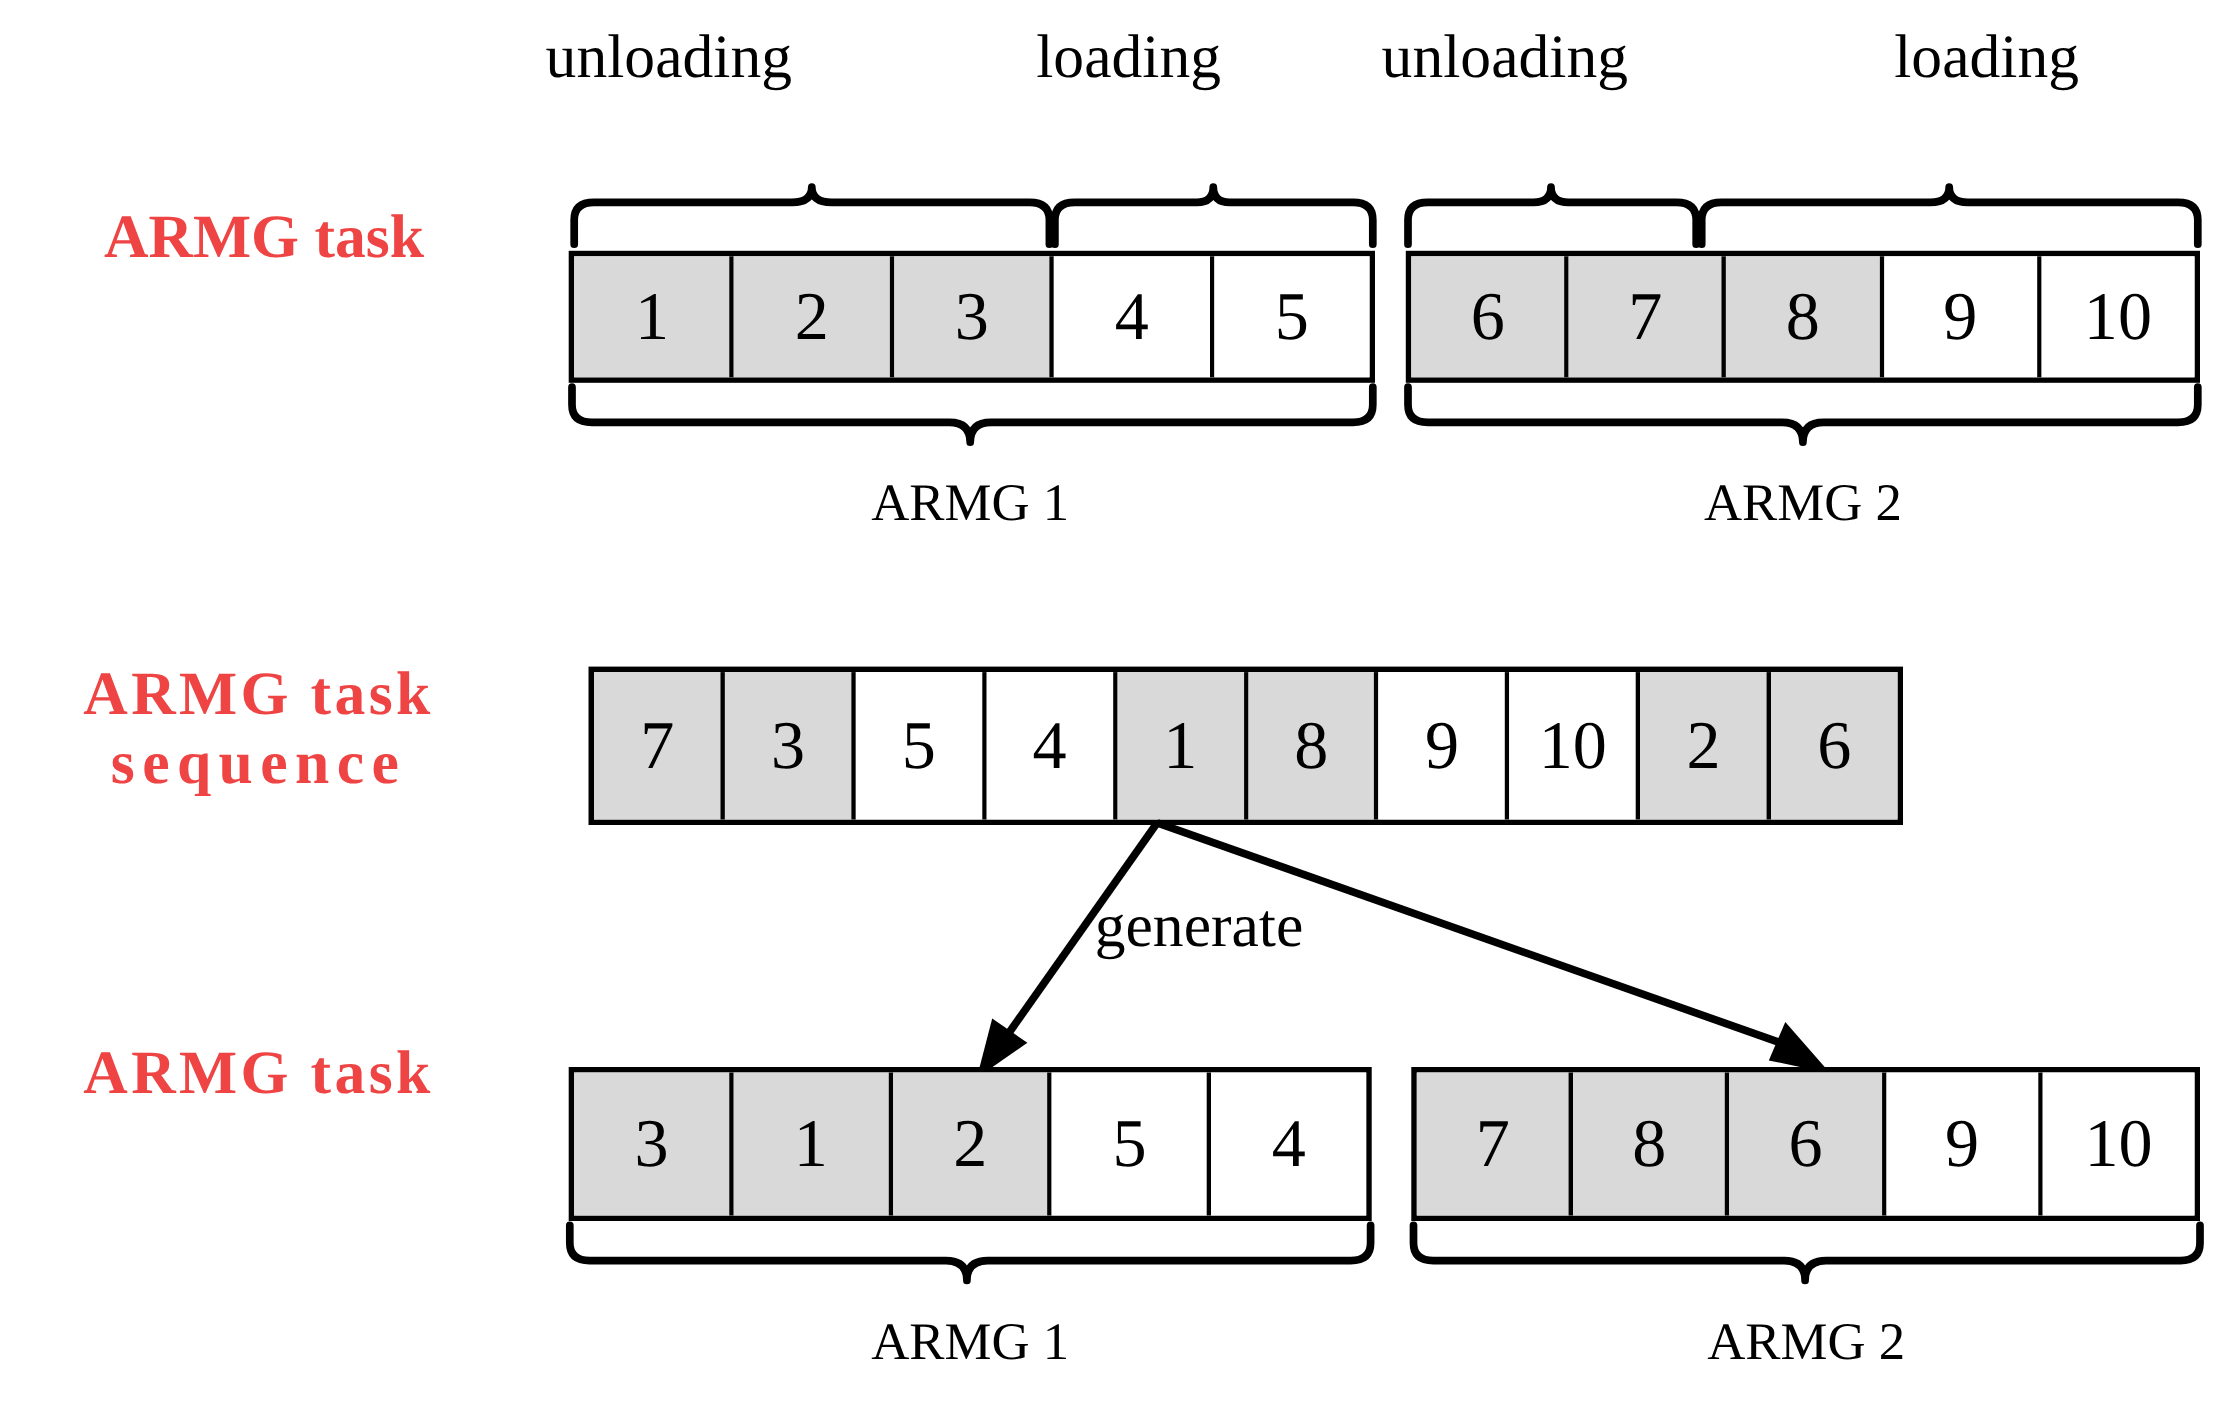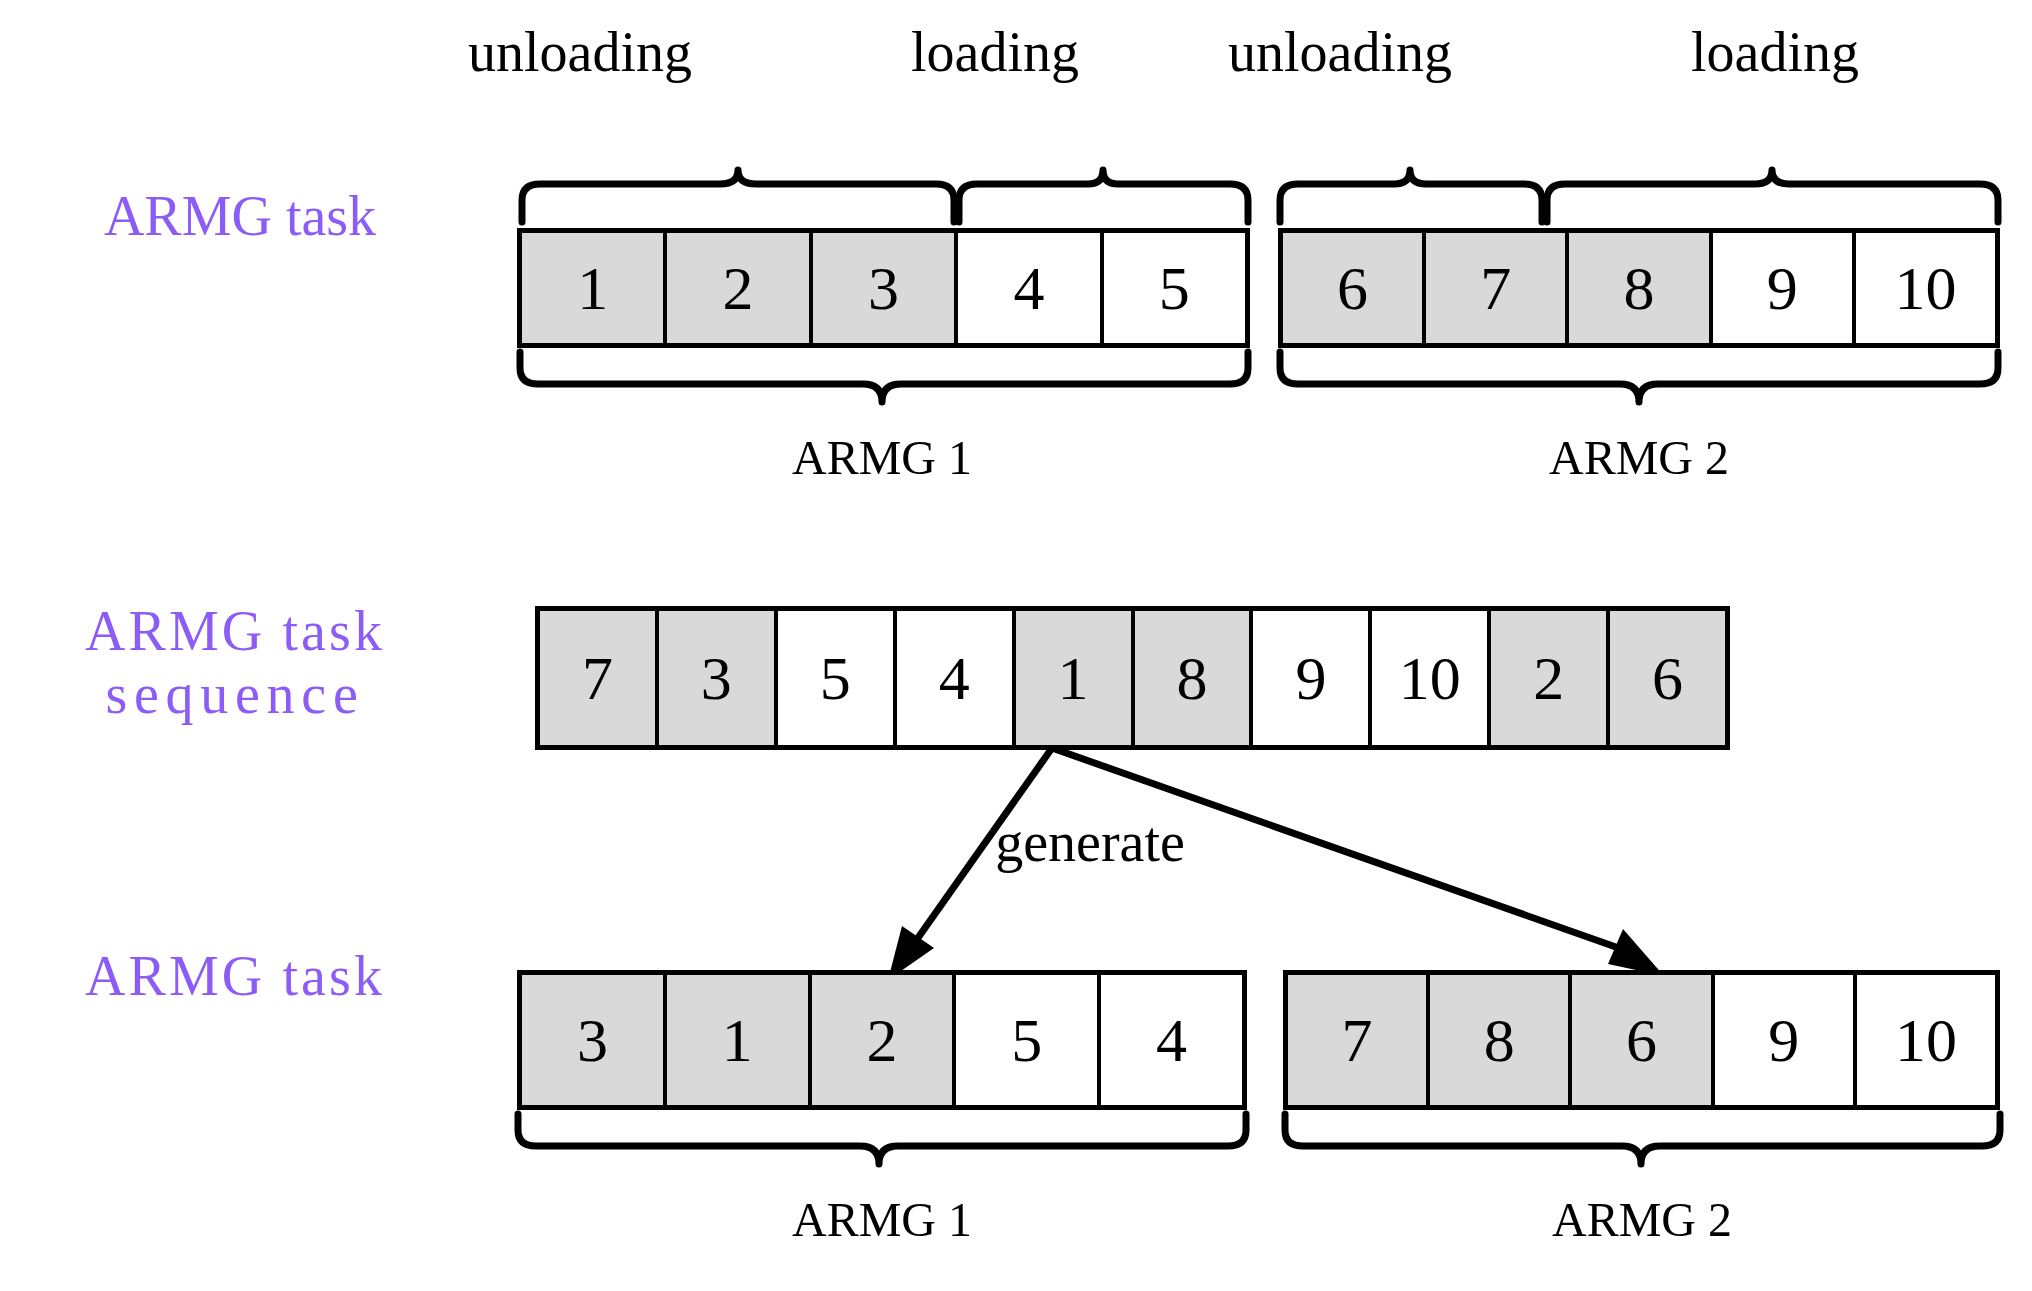--- a/index.html
+++ b/index.html
@@ -3,36 +3,36 @@
 <meta charset="utf-8">
 <style>
   html,body{margin:0;padding:0;background:#ffffff;}
   body{width:2032px;height:1291px;position:relative;overflow:hidden;
        font-family:"Liberation Serif","DejaVu Serif",serif;color:#000;}
   .canvas{position:absolute;inset:0;}
   .abs{position:absolute;}
 
   
   .rowlabel{position:absolute;text-align:center;line-height:1.12;
-            font-size:56px;color:#8b5cf6;white-space:nowrap;}
+            font-size:56px;color:#ef4444;white-space:nowrap;font-weight:bold;}
   .rowlabel .ln{display:block;}
   .spaced{letter-spacing:0.055em;}
   .spaced2{letter-spacing:0.12em;}
 
   
   .strip{position:absolute;display:flex;border:5px solid #000;box-sizing:border-box;
          background:#fff;}
   .cell{flex:1 1 0;display:flex;align-items:center;justify-content:center;
         font-size:62px;color:#000;box-sizing:border-box;
         border-right:4px solid #000;background:#ffffff;}
   .cell:last-child{border-right:none;}
   .cell.sh{background:#d9d9d9;}
 
   
-  .toplabel{position:absolute;text-align:center;font-size:56px;white-space:nowrap;}
+  .toplabel{position:absolute;text-align:right;font-size:56px;white-space:nowrap;}
 
   
   .groupcap{position:absolute;text-align:center;font-size:48px;white-space:nowrap;}
 
   .genlabel{position:absolute;text-align:center;font-size:56px;white-space:nowrap;}
 
   svg{display:block;overflow:visible;}
   .brace{fill:none;stroke:#000;stroke-width:7;stroke-linecap:round;stroke-linejoin:round;}
   .arrow{fill:none;stroke:#000;stroke-width:7;}
   .arrowhead{fill:#000;stroke:none;}

